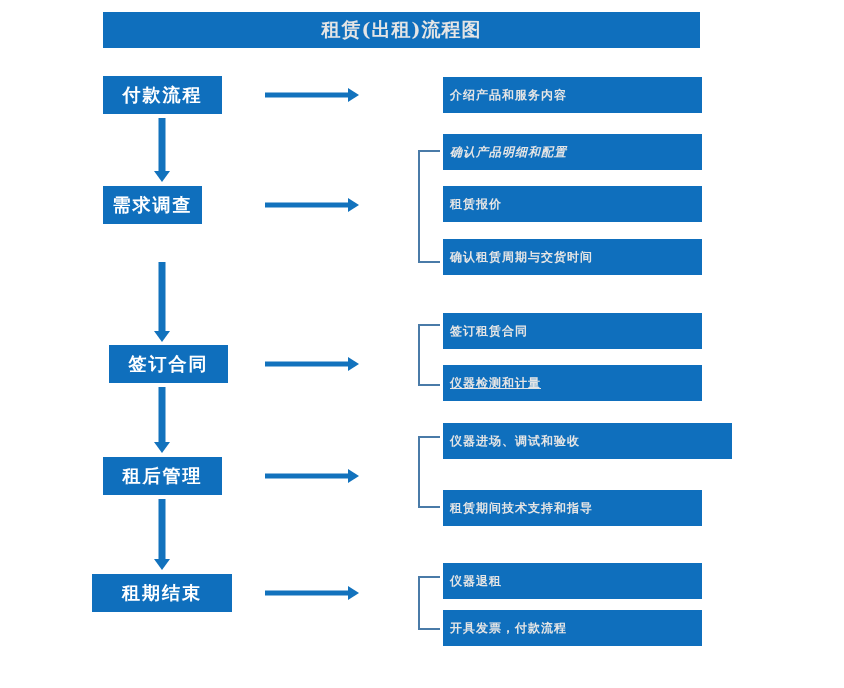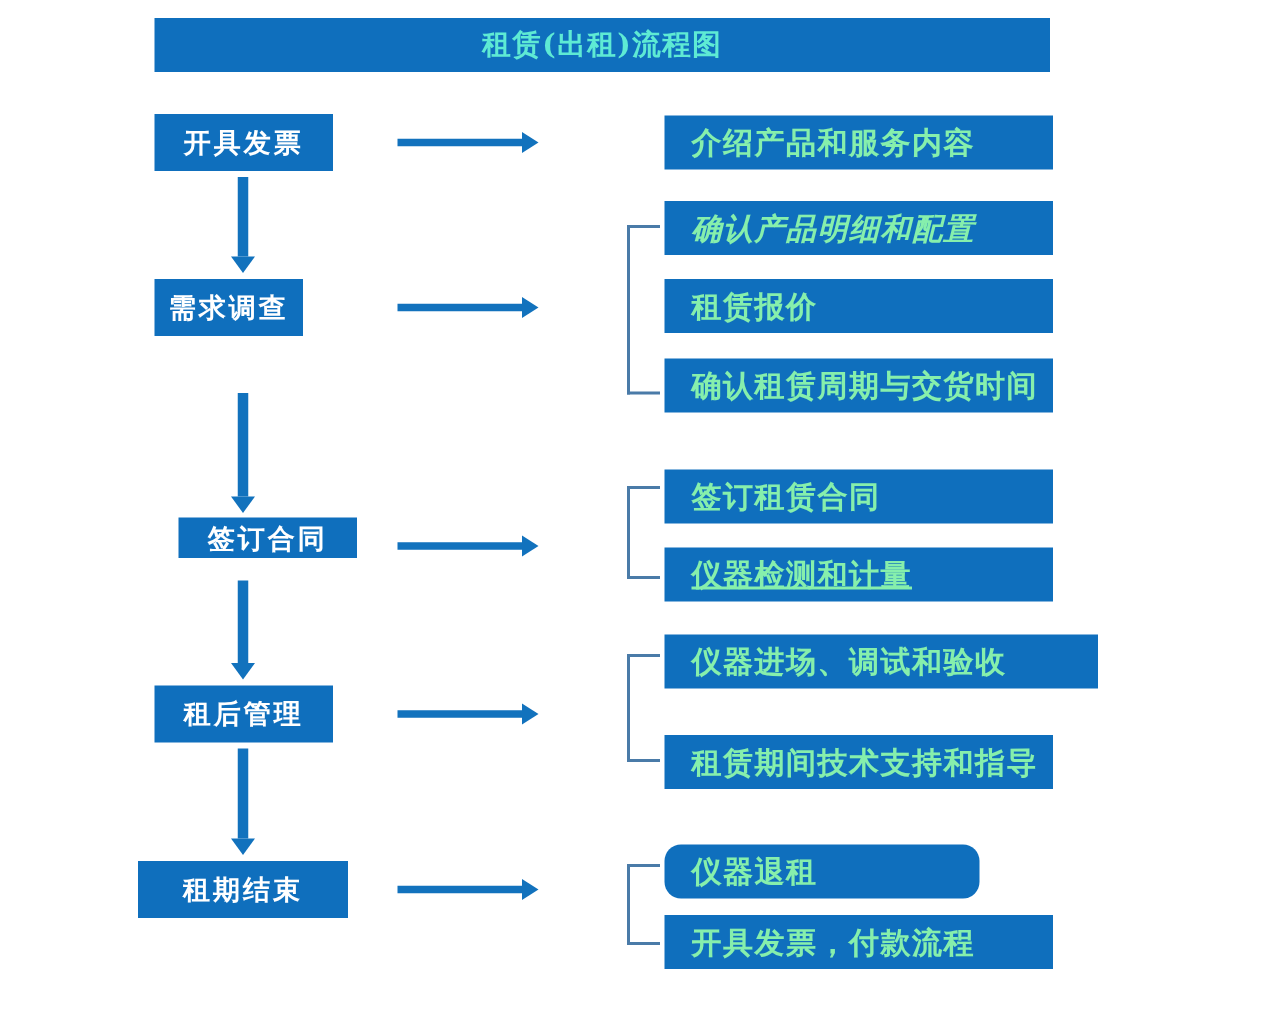--- a/index.html
+++ b/index.html
@@ -11,21 +11,21 @@
     position:relative;
   }
   #canvas{position:relative;width:844px;height:688px;}
 
   .title-bar{
     position:absolute;
     left:103px; top:12px;
     width:597px; height:36px;
     background:#0f6fbd;
     display:flex; align-items:center; justify-content:center;
-    color:#5eead4;
+    color:#e5e5e5;
     font-size:19px;
     font-weight:bold;
     letter-spacing:1px;
     font-family:"DejaVu Serif","Liberation Serif",serif;
   }
 
   .stage-box{
     position:absolute;
     background:#0f6fbd;
     color:#ffffff;
@@ -34,26 +34,26 @@
     display:flex;
     align-items:center;
     justify-content:center;
     letter-spacing:2px;
     font-family:"DejaVu Serif","Liberation Serif",serif;
   }
 
   .detail-box{
     position:absolute;
     background:#0f6fbd;
-    color:#86efac;
-    font-size:20px;
+    color:#e5e5e5;
+    font-size:12px;
     font-weight:bold;
     display:flex;
     align-items:center;
-    padding-left:18px;
+    padding-left:7px;
     box-sizing:border-box;
     letter-spacing:1px;
     font-family:"DejaVu Serif","Liberation Serif",serif;
   }
 
   .v-arrow{position:absolute;}
   .v-arrow .shaft{
     position:absolute;
     left:50%;
     transform:translateX(-50%);
@@ -98,25 +98,25 @@
     box-sizing:border-box;
   }
 </style>
 </head>
 <body>
 
 <div id="canvas">
 
   <div class="title-bar">租赁(出租)流程图</div>
 
-  <div class="stage-box" style="left:103px; top:76px; width:119px; height:38px;">开具发票</div>
+  <div class="stage-box" style="left:103px; top:76px; width:119px; height:38px;">付款流程</div>
 
   <div class="stage-box" style="left:103px; top:186px; width:99px; height:38px;">需求调查</div>
 
-  <div class="stage-box" style="left:119px; top:345px; width:119px; height:27px;">签订合同</div>
+  <div class="stage-box" style="left:109px; top:345px; width:119px; height:38px;">签订合同</div>
 
   <div class="stage-box" style="left:103px; top:457px; width:119px; height:38px;">租后管理</div>
 
   <div class="stage-box" style="left:92px; top:574px; width:140px; height:38px;">租期结束</div>
 
   <div class="v-arrow" style="left:154px; top:118px; width:16px; height:64px;">
     <div class="shaft" style="height:53px;"></div>
     <div class="head"></div>
   </div>
 
@@ -177,17 +177,17 @@
   <div class="detail-box" style="left:443px; top:239px; width:259px; height:36px;">确认租赁周期与交货时间</div>
 
   <div class="detail-box" style="left:443px; top:313px; width:259px; height:36px;">签订租赁合同</div>
 
   <div class="detail-box" style="left:443px; top:365px; width:259px; height:36px;text-decoration:underline;">仪器检测和计量</div>
 
   <div class="detail-box" style="left:443px; top:423px; width:289px; height:36px;">仪器进场、调试和验收</div>
 
   <div class="detail-box" style="left:443px; top:490px; width:259px; height:36px;text-align:center;">租赁期间技术支持和指导</div>
 
-  <div class="detail-box" style="left:443px; top:563px; width:210px; height:36px;border-radius:11px;">仪器退租</div>
+  <div class="detail-box" style="left:443px; top:563px; width:259px; height:36px;">仪器退租</div>
 
   <div class="detail-box" style="left:443px; top:610px; width:259px; height:36px;">开具发票，付款流程</div>
 
 </div>
 
 </body></html>

